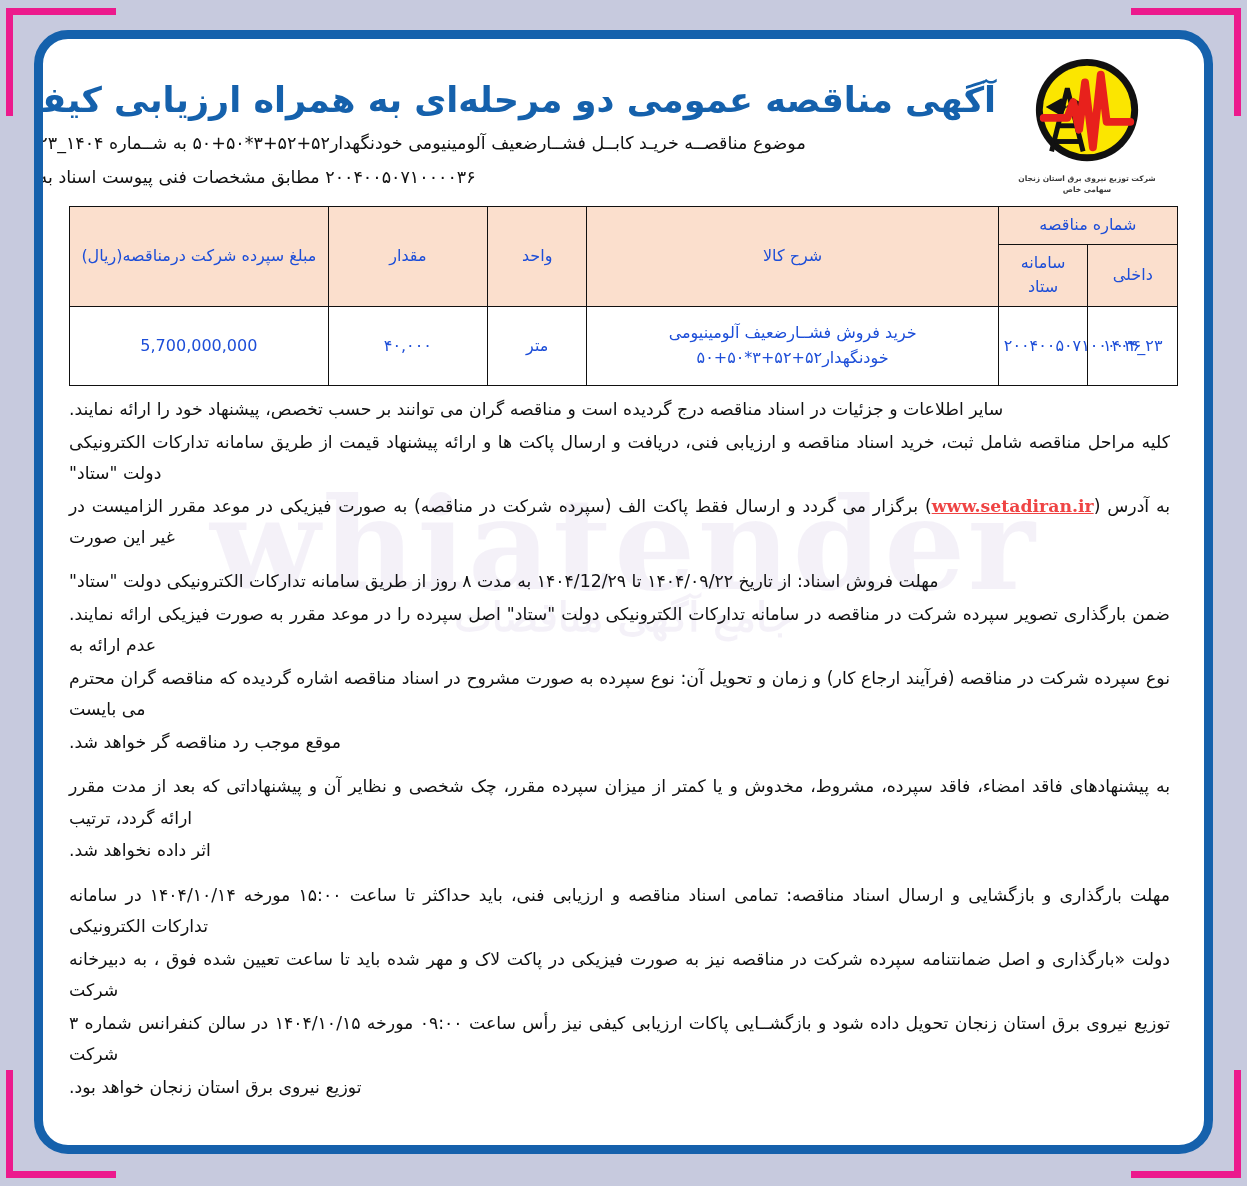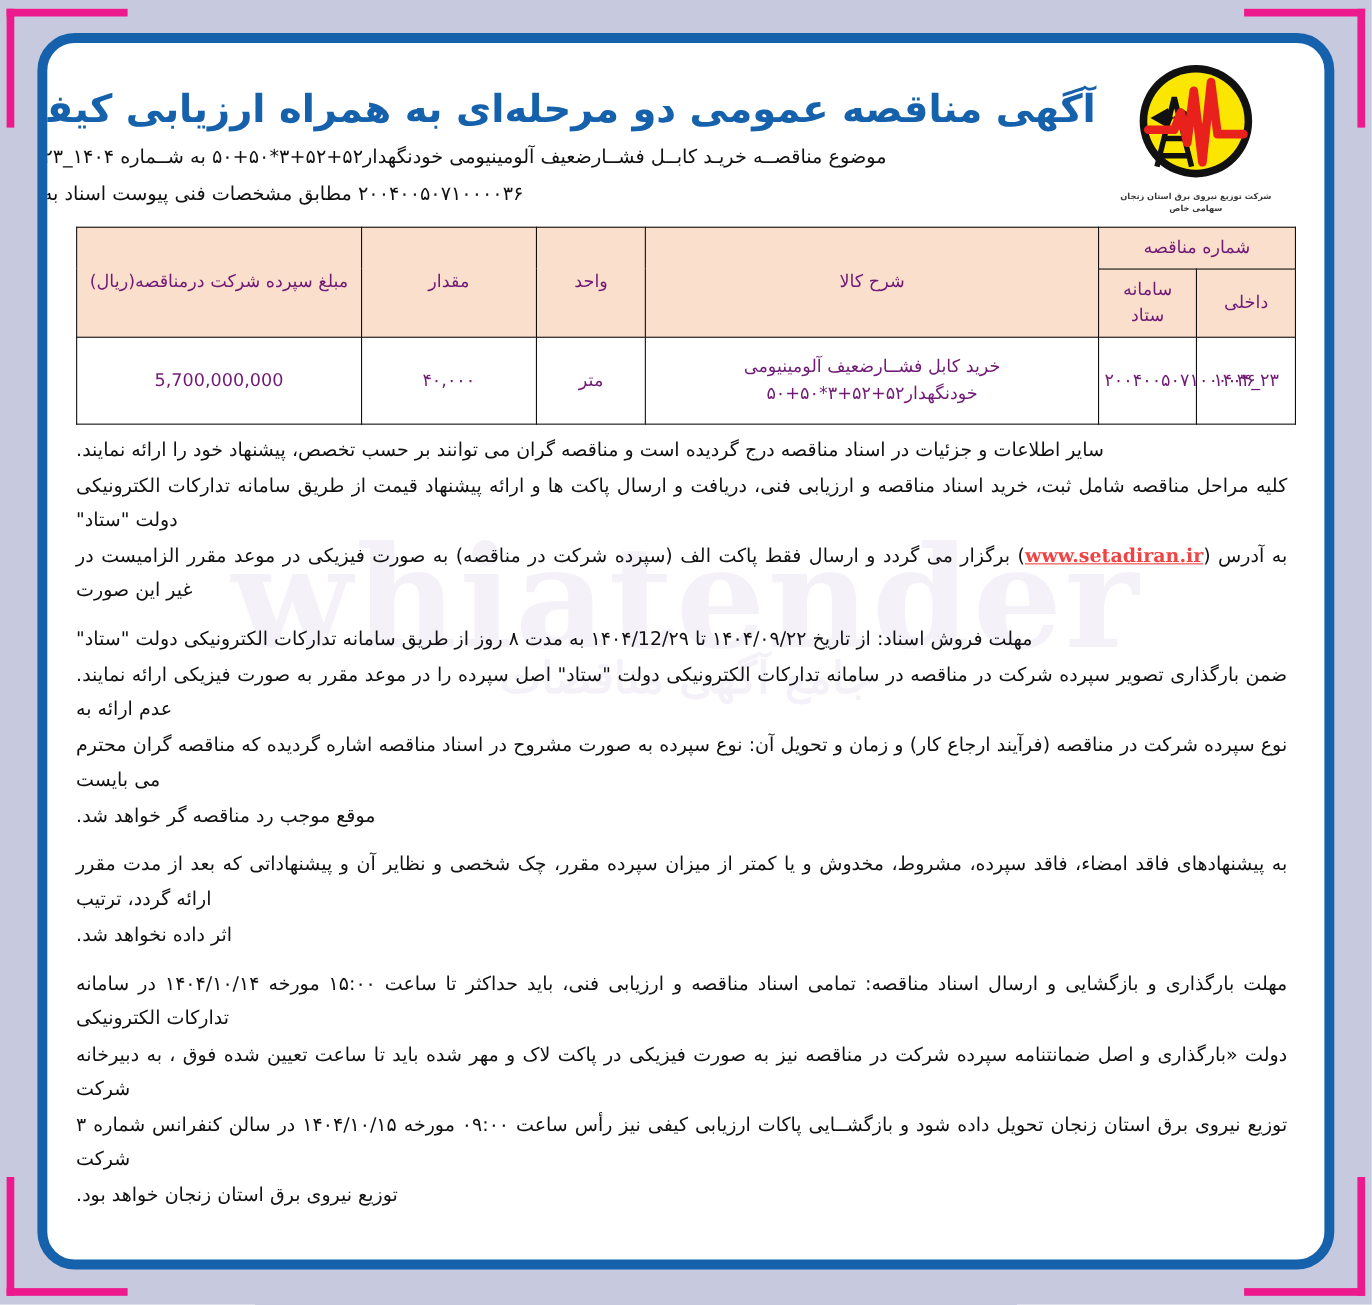--- a/index.html
+++ b/index.html
@@ -140,21 +140,21 @@
     margin-bottom: 8px;
     table-layout: fixed;
     direction: rtl;
   }
   table.tender th,
   table.tender td {
     border: 1.6px solid #111;
     text-align: center;
     vertical-align: middle;
     font-size: 16px;
-    color: #701a75;
+    color: #1d4ed8;
     padding: 6px 5px;
     line-height: 1.55;
   }
   table.tender thead th { background: #fbdfcd; font-weight: normal; }
   table.tender tbody td { background: #ffffff; height: 66px; }
   .col-num   { width: 13.5%; }
   .col-sys   { width: 20.5%; margin-top: 23px; }
   .col-desc  { width: 30%;   }
   .col-unit  { width: 6.5%;  }
   .col-qty   { width: 11%;   }
@@ -247,21 +247,21 @@
           <tr>
             <th class="col-num">داخلی</th>
             <th class="col-sys">سامانه ستاد</th>
           </tr>
         </thead>
         <tbody>
           <tr>
             <td class="num-cell">۱۴۰۴_۲۳</td>
             <td class="num-cell">۲۰۰۴۰۰۵۰۷۱۰۰۰۰۳۶</td>
             <td class="desc-cell">
-              <div>خرید کابل فشــارضعیف آلومینیومی</div>
+              <div>خرید فروش فشــارضعیف آلومینیومی</div>
               <div>خودنگهدار۵۲+۵۲+۳*۵۰+۵۰</div>
             </td>
             <td>متر</td>
             <td class="num-cell">۴۰,۰۰۰</td>
             <td class="num-cell">5,700,000,000</td>
           </tr>
         </tbody>
       </table>
 
       <div class="para">سایر اطلاعات و جزئیات در اسناد مناقصه درج گردیده است و مناقصه گران می توانند بر حسب تخصص، پیشنهاد خود را ارائه نمایند.</div>

